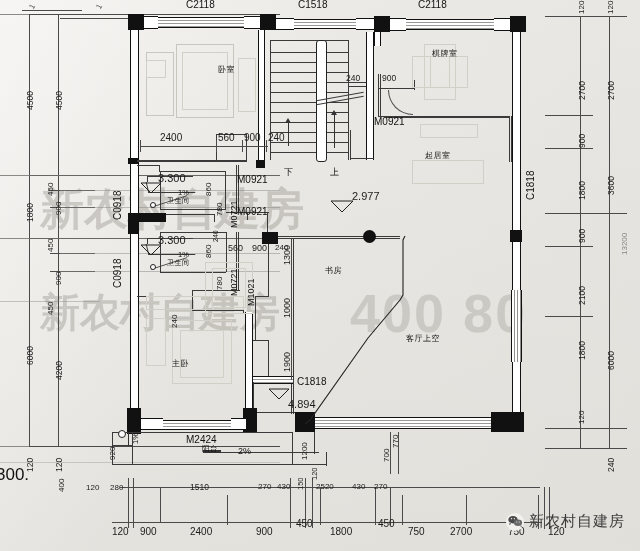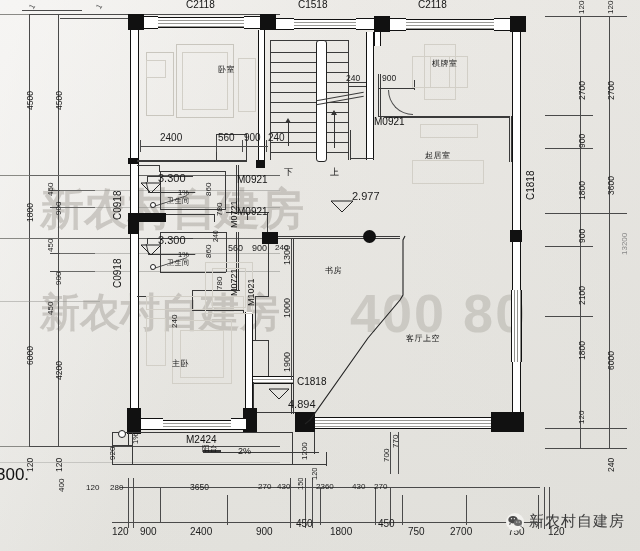--- a/index.html
+++ b/index.html
@@ -141,25 +141,25 @@
     <div class="dimvline" style="left:390px;top:487px;height:38px;"></div>
     <div class="dimvline" style="left:402px;top:495px;height:30px;"></div>
     <div class="dimvline" style="left:466px;top:495px;height:30px;"></div>
     <div class="dimvline" style="left:538px;top:495px;height:34px;"></div>
     <div class="dimvline" style="left:544px;top:487px;height:42px;"></div>
     <div class="dimvline" style="left:549px;top:487px;height:42px;"></div>
 
     <div class="dim vert" style="left:57px;top:492px;font-size:8px;">400</div>
     <div class="dim" style="left:86px;top:483px;font-size:8px;">120</div>
     <div class="dim" style="left:110px;top:483px;font-size:8px;">280</div>
-    <div class="dim" style="left:190px;top:482px;">3650</div>
+    <div class="dim" style="left:190px;top:482px;">1510</div>
     <div class="dim" style="left:258px;top:482px;font-size:8px;">270</div>
     <div class="dim" style="left:277px;top:482px;font-size:8px;">430</div>
     <div class="dim vert" style="left:296px;top:490px;font-size:7.5px;">150</div>
-    <div class="dim" style="left:316px;top:482px;font-size:8px;">2360</div>
+    <div class="dim" style="left:316px;top:482px;font-size:8px;">2520</div>
     <div class="dim" style="left:352px;top:482px;font-size:8px;">430</div>
     <div class="dim" style="left:374px;top:482px;font-size:8px;">270</div>
     <div class="dim vert" style="left:310px;top:480px;font-size:7.5px;">120</div>
 
     <div class="dim" style="left:112px;top:526px;font-size:10px;">120</div>
     <div class="dim" style="left:140px;top:526px;font-size:10px;">900</div>
     <div class="dim" style="left:190px;top:526px;font-size:10px;">2400</div>
     <div class="dim" style="left:256px;top:526px;font-size:10px;">900</div>
     <div class="dim" style="left:296px;top:518px;font-size:10px;">450</div>
     <div class="dim" style="left:330px;top:526px;font-size:10px;">1800</div>
@@ -421,21 +421,21 @@
 
     <div class="code" style="left:374px;top:116px;">M0921</div>
     <div class="code" style="left:237px;top:174px;">M0921</div>
     <div class="code" style="left:237px;top:206px;">M0921</div>
     <div class="code vert" style="left:229px;top:228px;font-size:9px;">M0721</div>
     <div class="code vert" style="left:229px;top:296px;font-size:9px;">M0721</div>
     <div class="code vert" style="left:246px;top:306px;font-size:9px;">M1021</div>
     <div class="code" style="left:186px;top:434px;font-size:10px;">M2424</div>
 
     <div class="room-label" style="left:218px;top:64px;">卧室</div>
-    <div class="room-label" style="left:432px;top:58px;">棋牌室</div>
+    <div class="room-label" style="left:432px;top:48px;">棋牌室</div>
     <div class="room-label" style="left:425px;top:150px;">起居室</div>
     <div class="room-label" style="left:167px;top:196px;font-size:7px;">卫生间</div>
     <div class="room-label" style="left:167px;top:258px;font-size:7px;">卫生间</div>
     <div class="room-label" style="left:325px;top:265px;">书房</div>
     <div class="room-label" style="left:406px;top:333px;">客厅上空</div>
     <div class="room-label" style="left:172px;top:358px;">主卧</div>
     <div class="room-label" style="left:202px;top:444px;font-size:7.5px;">阳台</div>
 
     <div class="dim" style="left:352px;top:190px;font-size:11px;">2.977</div>
     <svg style="position:absolute;left:330px;top:200px;width:24px;height:14px;">

